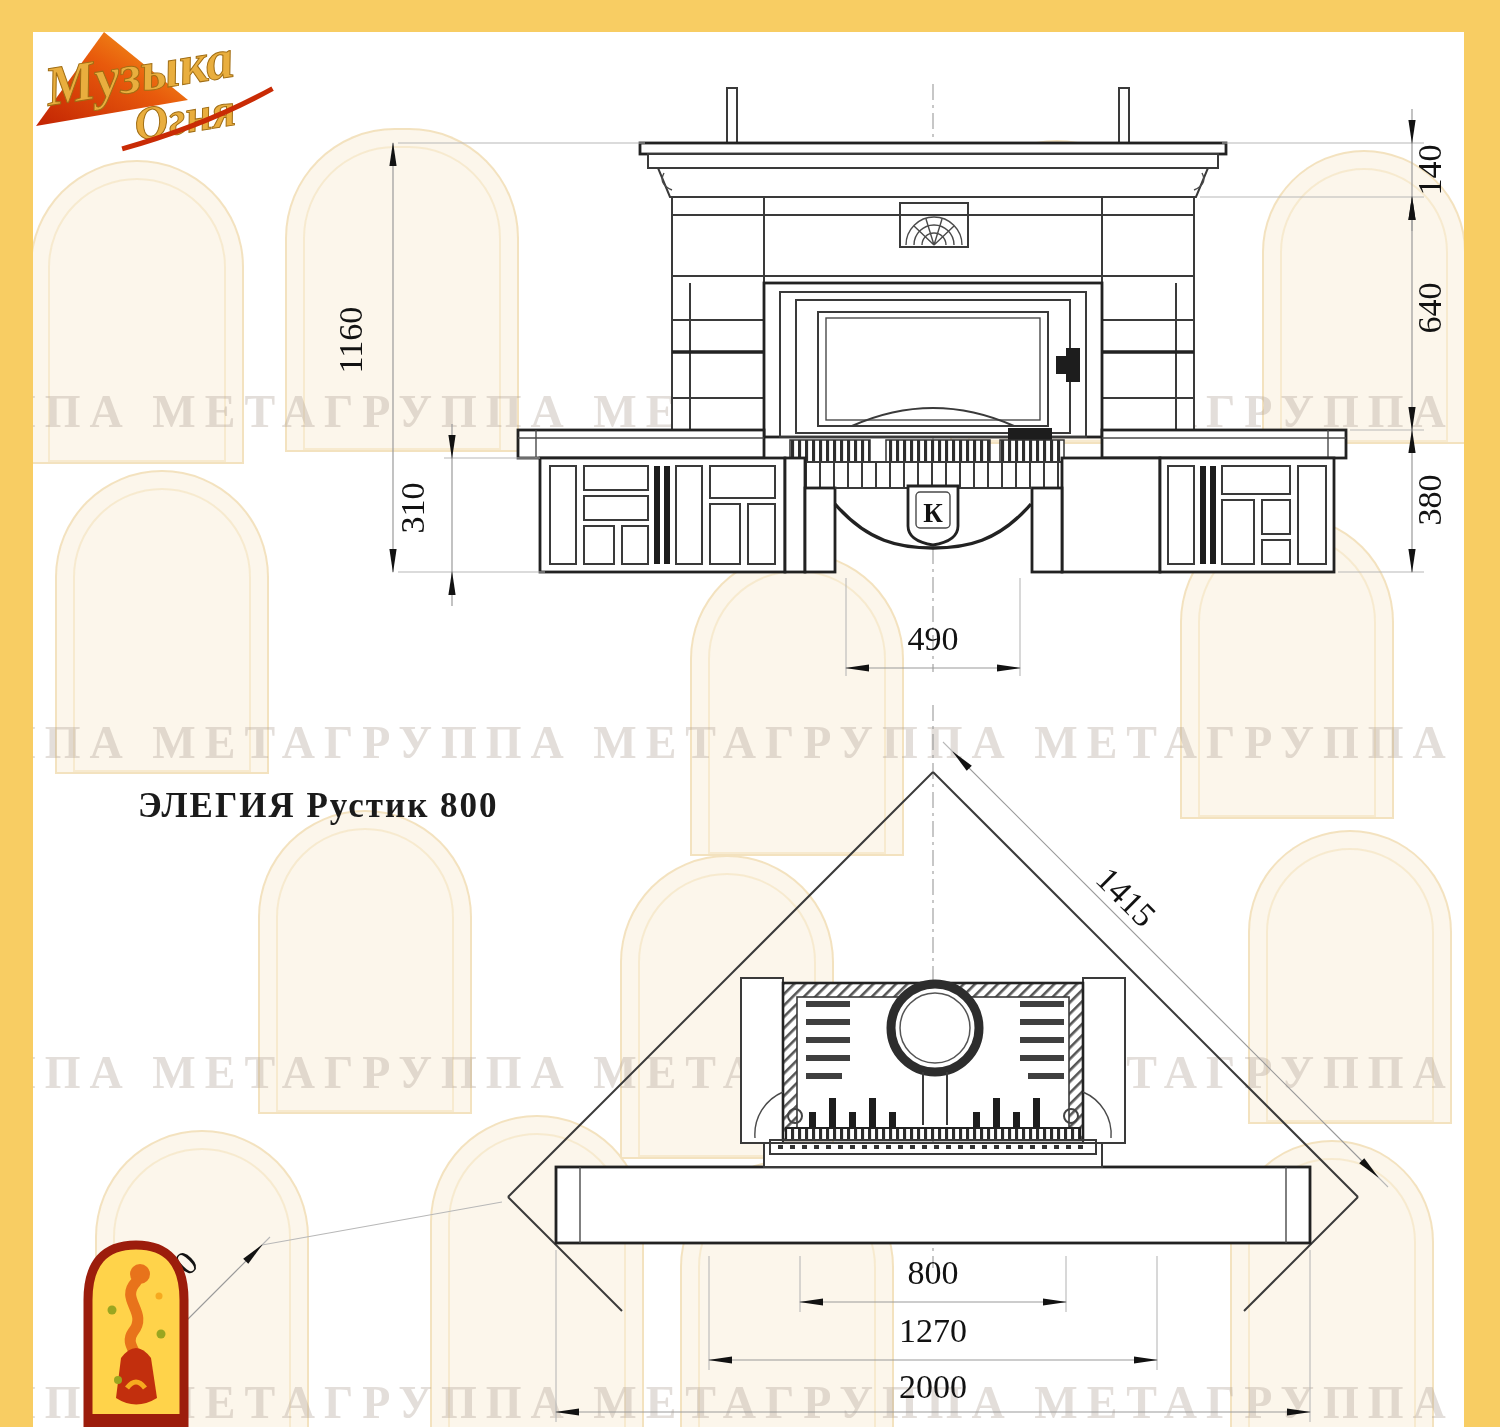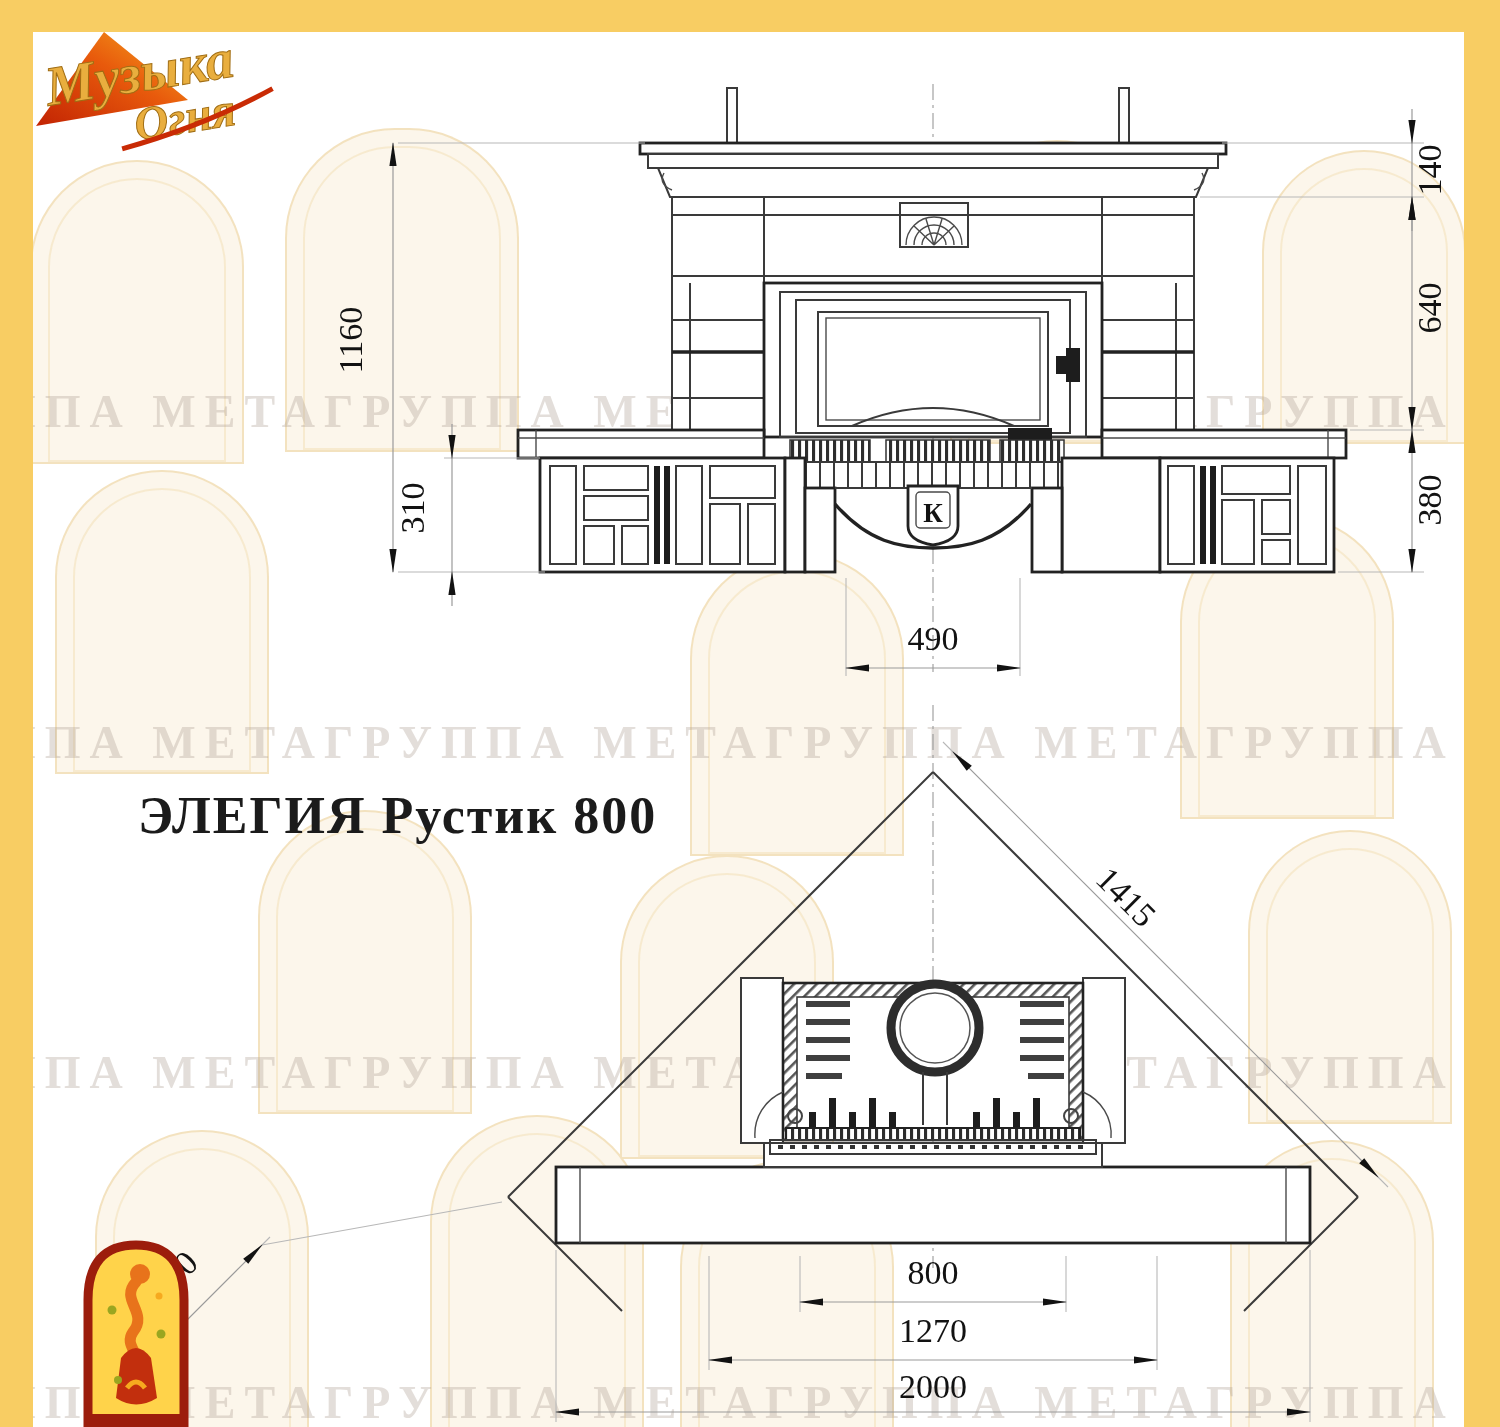--- a/index.html
+++ b/index.html
@@ -26,21 +26,21 @@
   .sw{fill:#ffffff;stroke:#3a3a3a;stroke-width:2}
   .swb{fill:#ffffff;stroke:#222;stroke-width:2.8}
   .dk{fill:#1d1d1d;stroke:none}
   .ext{stroke:#b8b8b8;stroke-width:1.1;fill:none}
   .dim{stroke:#9a9a9a;stroke-width:1.2;fill:none}
   .cl{stroke:#9a9a9a;stroke-width:1.1;fill:none;stroke-dasharray:16 5 3 5}
   .dtx{font-family:"Liberation Serif",serif;font-size:34px;fill:#121212;}
   .hatchrow{stroke:#3f3f3f;stroke-width:6;fill:none}
   
   #title{position:absolute;left:138px;top:786px;font-family:"Liberation Serif",serif;
-         font-weight:bold;font-size:52px;color:#1b1b1b;letter-spacing:2px;z-index:4;}
+         font-weight:bold;font-size:35px;color:#1b1b1b;letter-spacing:2px;z-index:4;}
   
   #logo{position:absolute;left:8px;top:2px;z-index:7;}
   #emblem{position:absolute;left:83px;top:1238px;z-index:7;}
 </style>
 </head>
 <body>
 
 <div id="stage">
 
   <div class="wm-arch" style="left:30px;top:160px;width:210px;height:300px">

